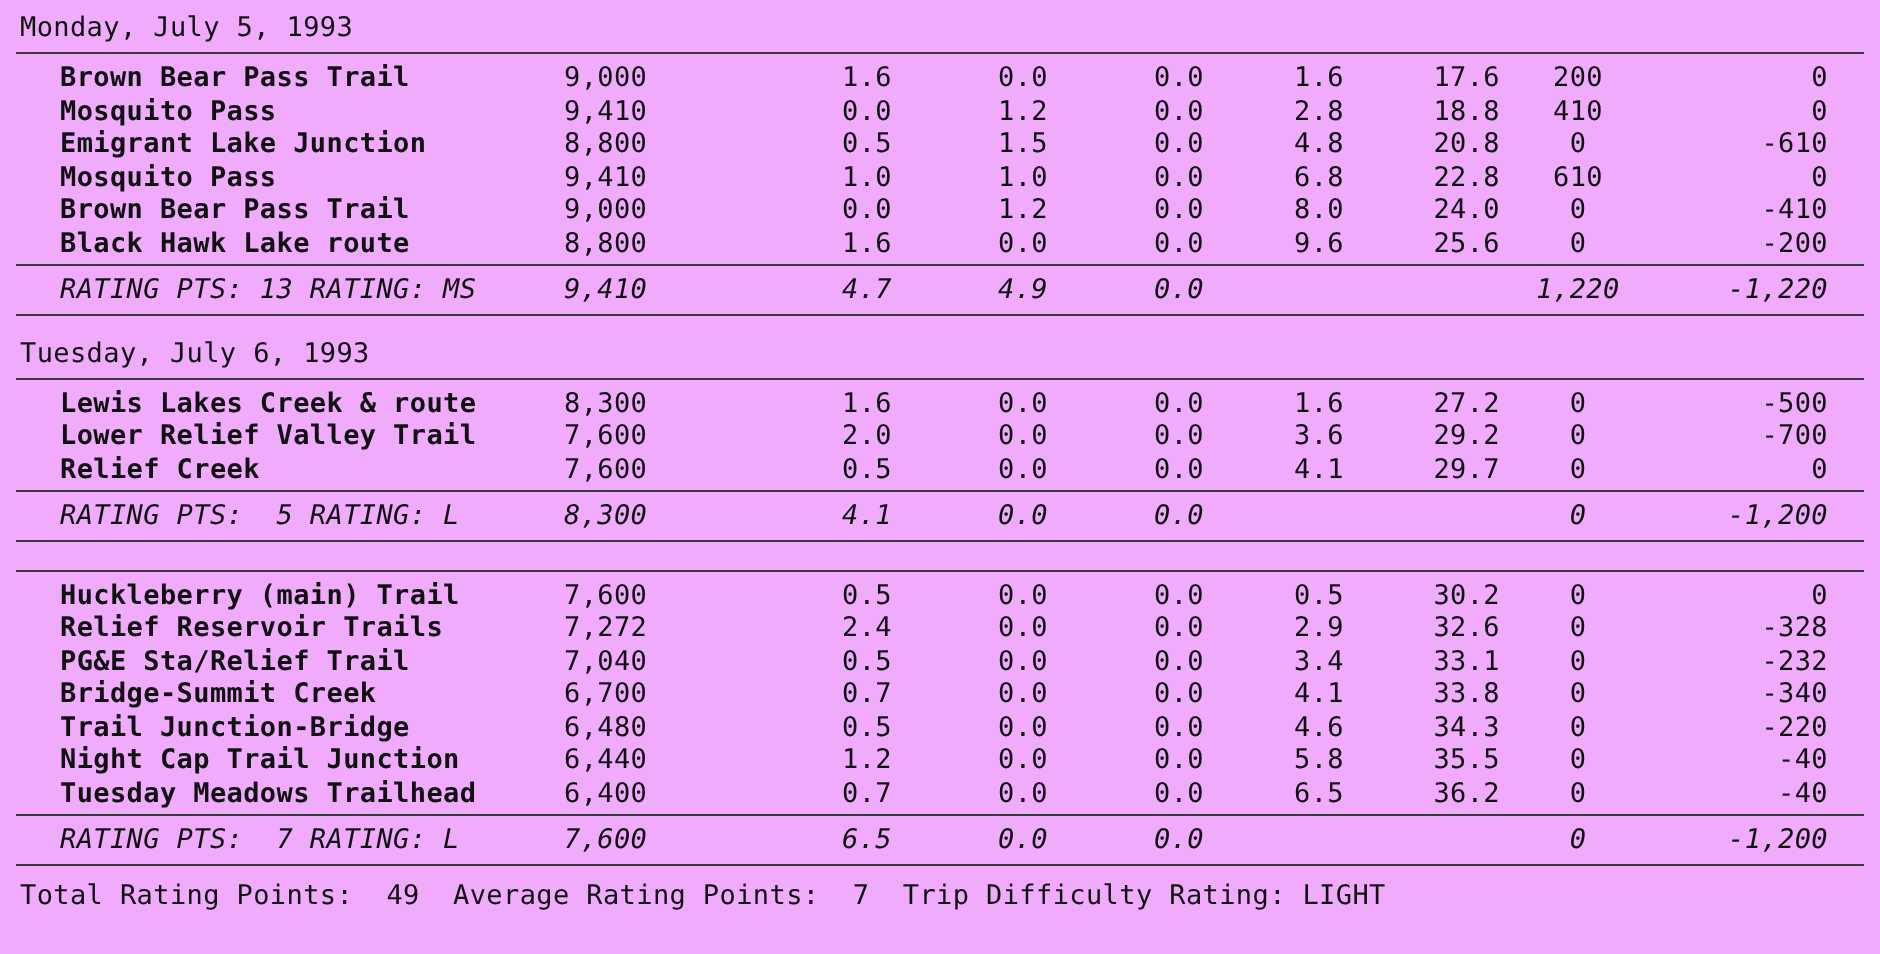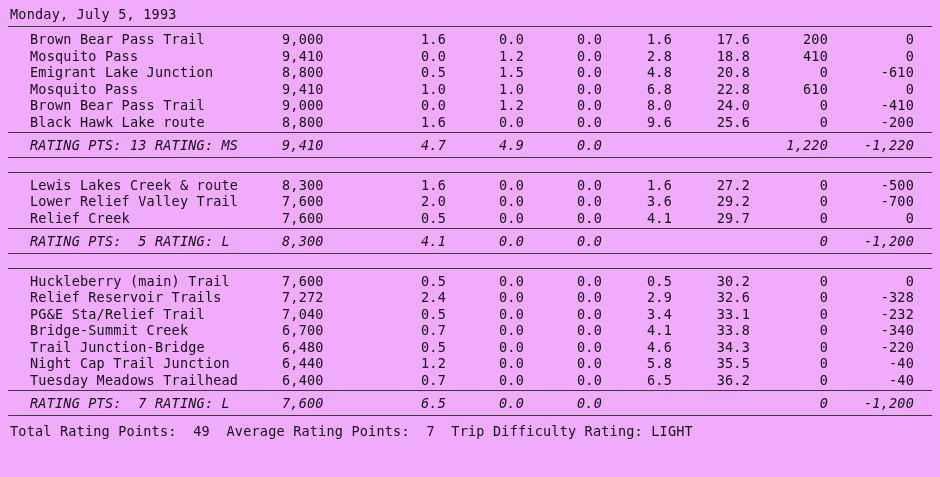--- a/index.html
+++ b/index.html
@@ -46,28 +46,28 @@
     line-height: 16.5px;
     width: 932px;
     table-layout: fixed;
   }
   table.rows td {
     padding: 0;
     white-space: pre;
     letter-spacing: 0.2px;
   }
   
-  .c-name   { width: 252px; padding-left: 22px !important; }
+  .c-name   { width: 252px; padding-left: 22px !important; font-weight: bold; }
   .c-elev   { width: 86px;  text-align: left; }
   .c-d1     { width: 78px;  text-align: right; }
   .c-d2     { width: 78px;  text-align: right; }
   .c-d3     { width: 78px;  text-align: right; }
   .c-cum    { width: 70px;  text-align: right; }
   .c-tot    { width: 78px;  text-align: right; }
-  .c-gain   { width: 78px;  text-align: right; }
+  .c-gain   { width: 78px;  text-align: center; }
   .c-loss   { width: 86px;  text-align: right; }
   .c-net    { width: 76px;  text-align: right; }
 
   tr.rating td { padding-top: 2px; padding-bottom: 1px; font-style: italic; }
   .c-rating-label {
     padding-left: 22px !important;
     width: 252px;
     white-space: pre;
   }
 
@@ -187,20 +187,21 @@
 
         </tr>
       </tbody>
     </table>
     <hr class="rule thin">
   </div>
 
   <div class="spacer"></div>
 
   <div>
+    <div class="daytitle">Tuesday, July 6, 1993</div>
     <hr class="rule top">
     <table class="rows">
       <tbody>
         <tr>
           <td class="c-name">Lewis Lakes Creek &amp; route</td>
           <td class="c-elev">8,300</td>
           <td class="c-d1">1.6</td>
           <td class="c-d2">0.0</td>
           <td class="c-d3">0.0</td>
           <td class="c-cum">1.6</td>

